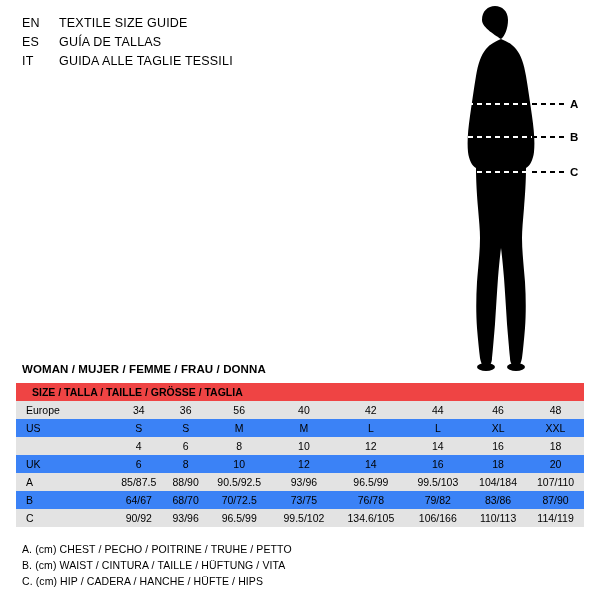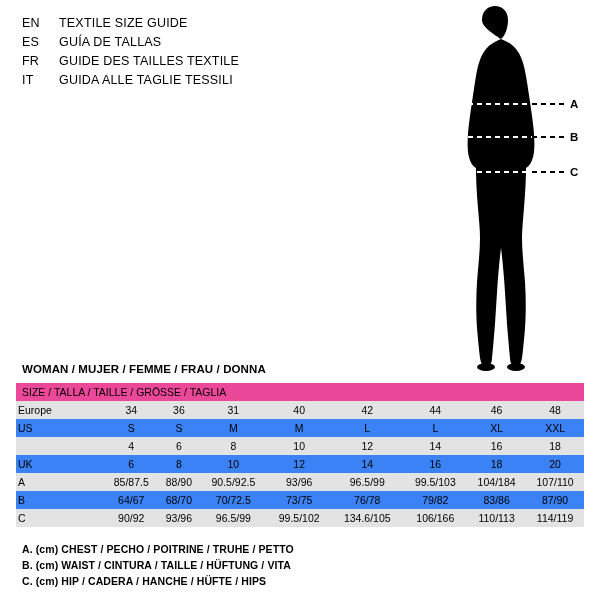--- a/index.html
+++ b/index.html
@@ -85,68 +85,64 @@
   }
   .size-table td {
     padding: 0;
     height: 18px;
     line-height: 18px;
     text-align: center;
     white-space: nowrap;
   }
   .size-table td.rowhead {
     text-align: left;
-    padding-left: 2px;
+    padding-left: 10px;
     width: 86px;
   }
   tr.header-row td {
-    background: #ec4899;
-    font-weight: normal;
+    background: #ef4444;
+    font-weight: bold;
     font-size: 10.5px;
     text-align: left;
-    padding-left: 6px;
+    padding-left: 16px;
   }
   tr.shaded td {
     background: #e3e3e3;
   }
   tr.plain td {
     background: #3b82f6;
   }
 
   
   .notes {
     position: absolute;
     top: 541px;
     left: 22px;
     width: 500px;
   }
   .note-line {
     font-size: 10.5px;
-    font-weight: bold;
+    font-weight: normal;
     line-height: 16px;
     letter-spacing: 0.1px;
   }
 </style>
 </head>
 <body>
 
 <div id="page">
 
   <div class="lang-block">
     <div class="lang-row">
       <span class="lang-code">EN</span>
       <span class="lang-title">TEXTILE SIZE GUIDE</span>
     </div>
     <div class="lang-row">
       <span class="lang-code">ES</span>
       <span class="lang-title">GUÍA DE TALLAS</span>
-    </div>
-    <div class="lang-row">
-      <span class="lang-code">FR</span>
-      <span class="lang-title">GUIDE DES TAILLES TEXTILE</span>
     </div>
     <div class="lang-row">
       <span class="lang-code">IT</span>
       <span class="lang-title">GUIDA ALLE TAGLIE TESSILI</span>
     </div>
   </div>
 
   <div class="figure-wrap">
     <svg class="figure-svg" width="175" height="370" viewBox="0 0 175 370">
 
@@ -207,21 +203,21 @@
   <table class="size-table">
     <tbody>
       <tr class="header-row">
         <td colspan="9">SIZE / TALLA / TAILLE / GRÖSSE / TAGLIA</td>
       </tr>
 
       <tr class="shaded">
         <td class="rowhead">Europe</td>
         <td>34</td>
         <td>36</td>
-        <td>31</td>
+        <td>56</td>
         <td>40</td>
         <td>42</td>
         <td>44</td>
         <td>46</td>
         <td>48</td>
       </tr>
 
       <tr class="plain">
         <td class="rowhead">US</td>
         <td>S</td>

